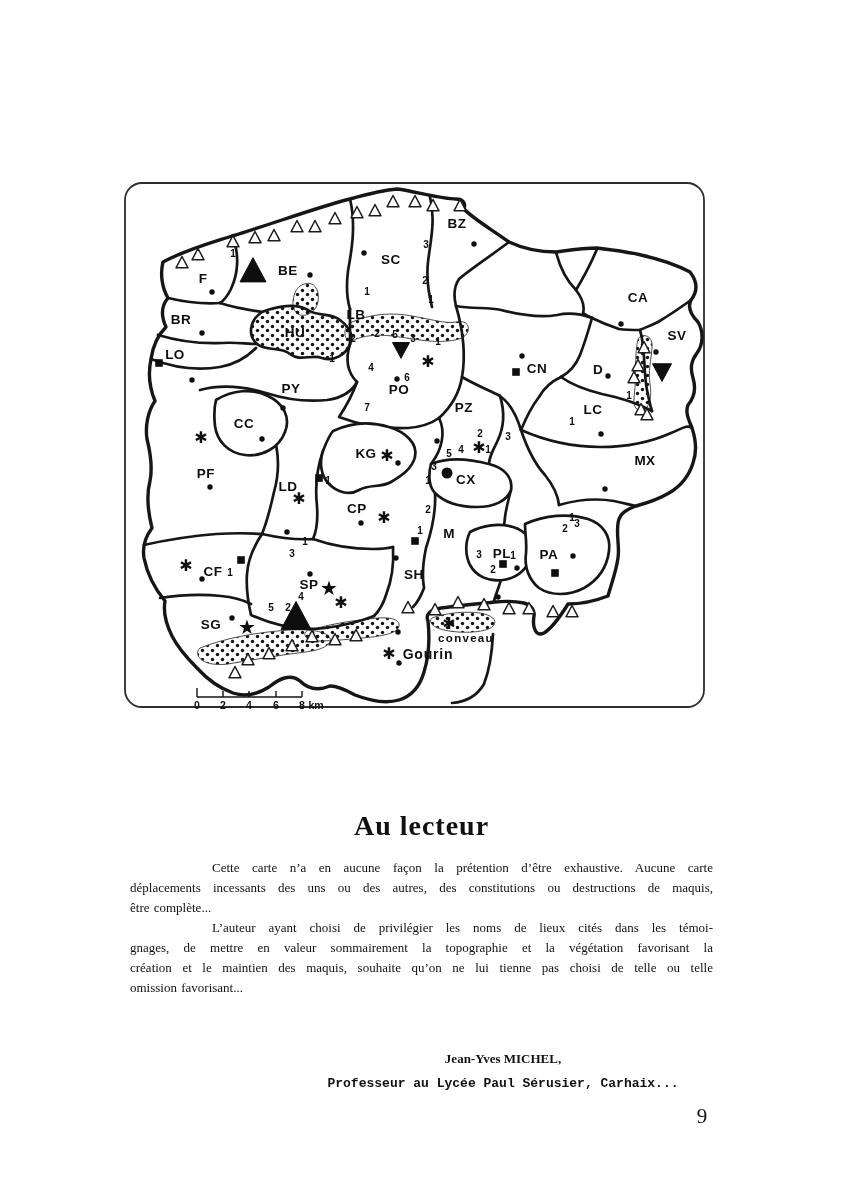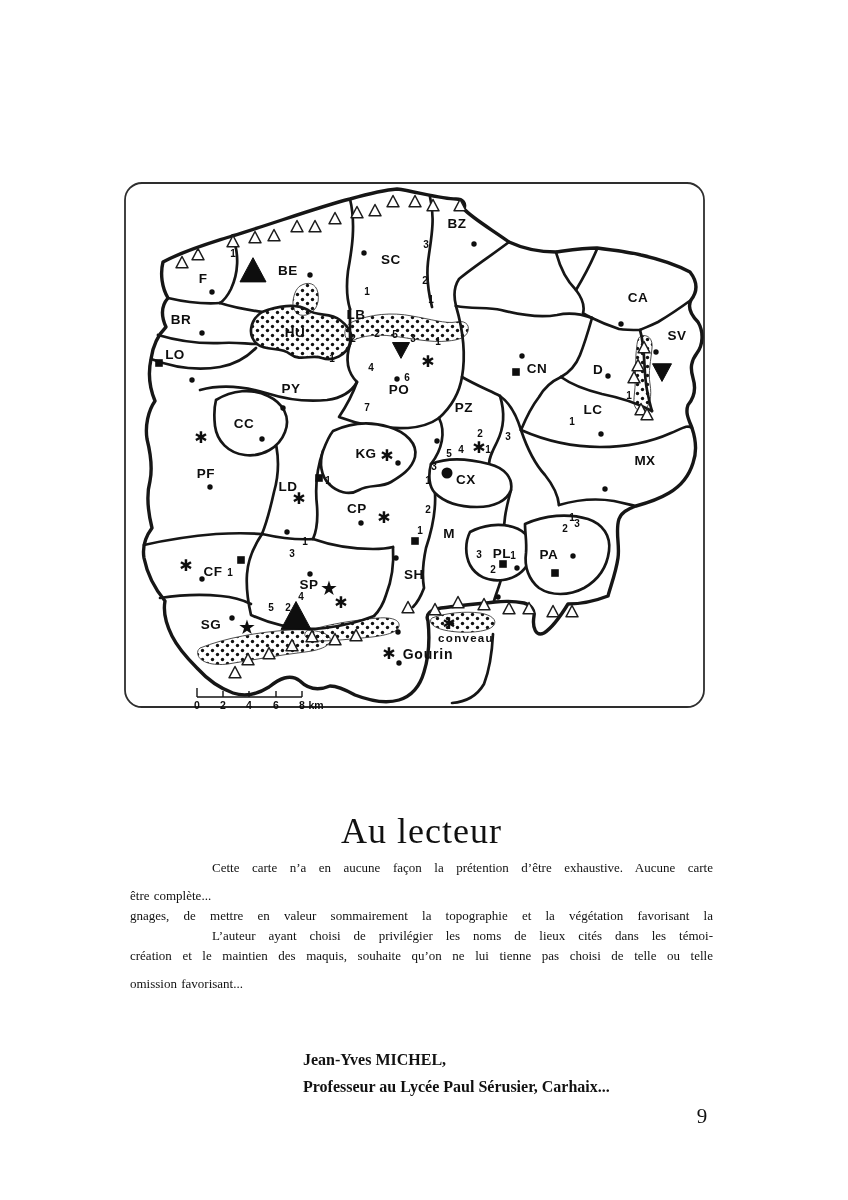--- a/index.html
+++ b/index.html
@@ -26,35 +26,35 @@
   .place-lg{font:700 14px "Liberation Sans",sans-serif;letter-spacing:.8px;fill:#0e0e0e;text-anchor:middle;}
   .sclabel{font:700 10.5px "Liberation Sans",sans-serif;fill:#0e0e0e;text-anchor:middle;}
   .scbar{fill:none;stroke:#151515;stroke-width:1.4;}
   .dotf{fill:#0e0e0e;}
   .sqf{fill:#0e0e0e;}
   .tri-open{fill:#ffffff;stroke:#1c1c1c;stroke-width:1.5;stroke-linejoin:round;}
   .tri-fill{fill:#0e0e0e;stroke:#0e0e0e;stroke-linejoin:round;}
   
   .heading{
     position:absolute;left:130px;width:583px;top:810px;
-    text-align:center;font-size:36px;letter-spacing:1px;
+    text-align:center;font-size:28px;letter-spacing:1px;font-weight:bold;
   }
   .bodytext{position:absolute;left:130px;width:583px;top:858px;}
   .line{
     font-size:13px;line-height:20px;height:20px;
     text-align:justify;text-align-last:justify;
     word-spacing:1px;white-space:nowrap0;
   }
-  .line.noj{text-align:left;text-align-last:left;margin-top:8px;}
+  .line.noj{text-align:left;text-align-last:left;}
   .line.ind{padding-left:82px;}
   .signature{
     position:absolute;left:303px;width:400px;top:1051px;
-    font-weight:bold;font-size:16px;
-  }
-  .signature .sig-title{margin-top:9px;}
+    text-align:center;font-weight:bold;font-size:13px;
+  }
+  .signature .sig-title{margin-top:9px;font-family:Liberation Mono, monospace;}
   .pagenum{
     position:absolute;left:672px;top:1104px;width:60px;
     font-size:21px;text-align:center;
   }
 </style>
 </head>
 <body>
 
 <svg class="page-svg" width="848" height="1200" viewBox="0 0 848 1200">
   <defs>
@@ -299,23 +299,24 @@
         <text x="302" y="709" class="sclabel">8</text>
         <text x="316" y="709" class="sclabel">km</text>
       </g>
   </g>
 </svg>
 
 <div class="heading">Au lecteur</div>
 
 <div class="bodytext">
     <div class="line ind">Cette carte n’a en aucune façon la prétention d’être exhaustive. Aucune carte</div>
+    <div class="line">déplacements incessants des uns ou des autres, des constitutions ou destructions de maquis,</div>
     <div class="line noj">être complète...</div>
+    <div class="line ind">L’auteur ayant choisi de privilégier les noms de lieux cités dans les témoi-</div>
     <div class="line">gnages, de mettre en valeur sommairement la topographie et la végétation favorisant la</div>
-    <div class="line ind">L’auteur ayant choisi de privilégier les noms de lieux cités dans les témoi-</div>
     <div class="line">création et le maintien des maquis, souhaite qu’on ne lui tienne pas choisi de telle ou telle</div>
     <div class="line noj">omission favorisant...</div>
   </div>
 
 <div class="signature">
   <div>Jean-Yves MICHEL,</div>
   <div class="sig-title">Professeur au Lycée Paul Sérusier, Carhaix...</div>
 </div>
 
 <div class="pagenum">9</div>

